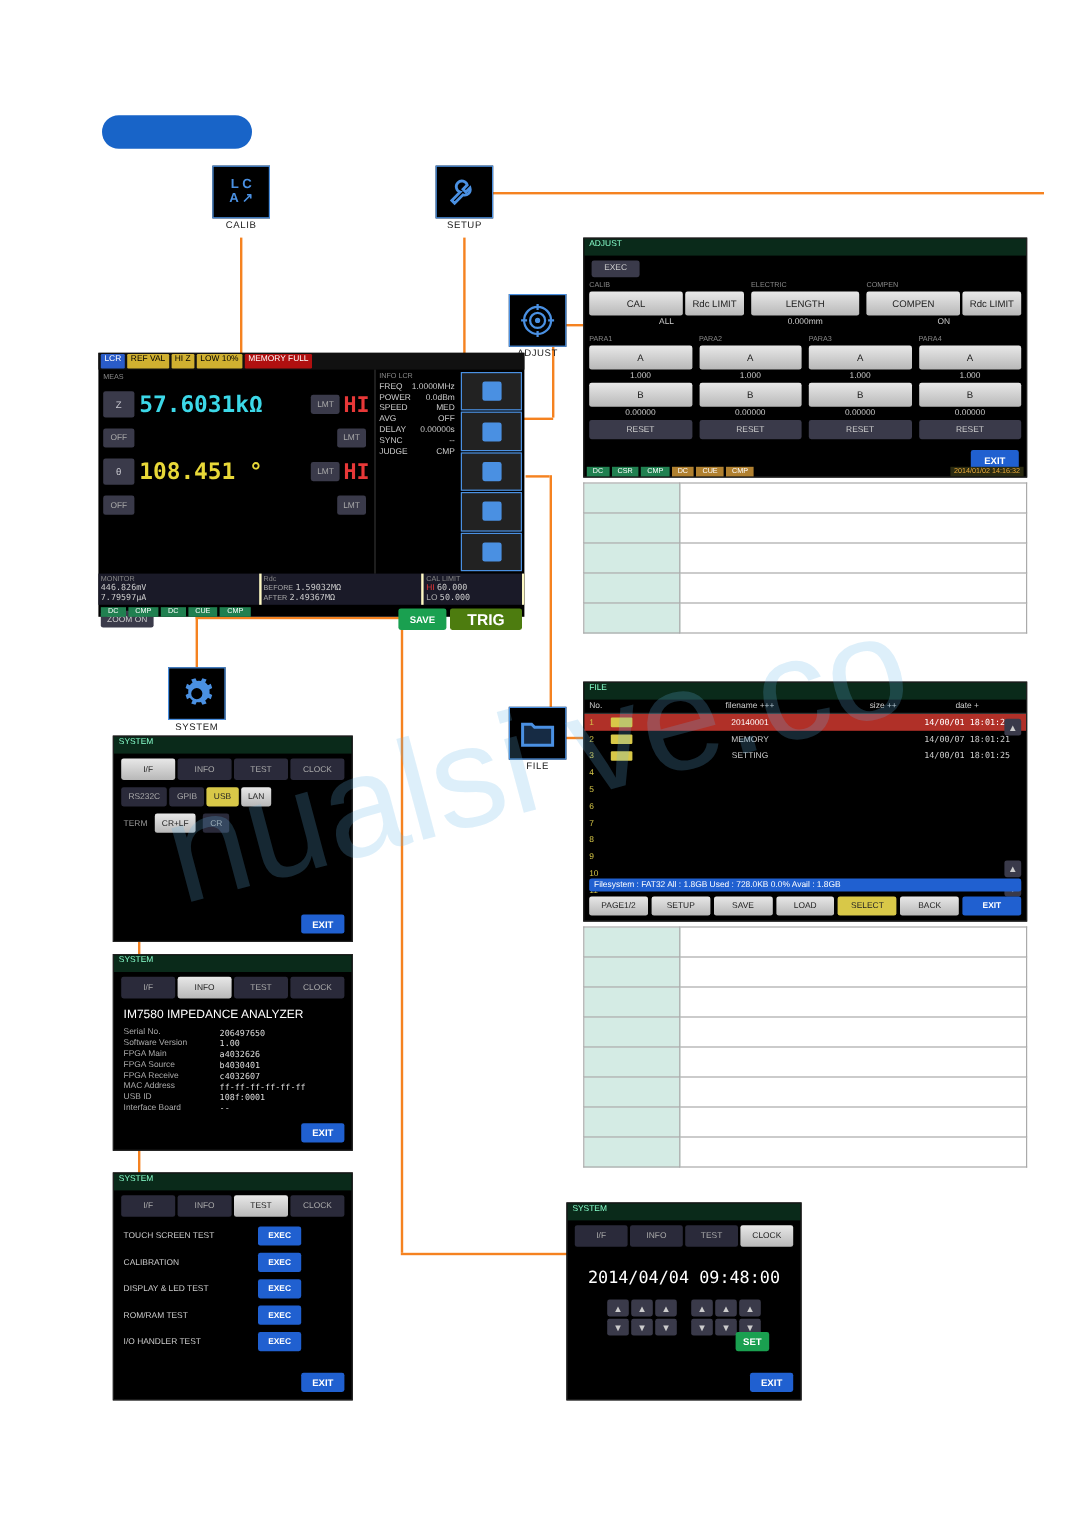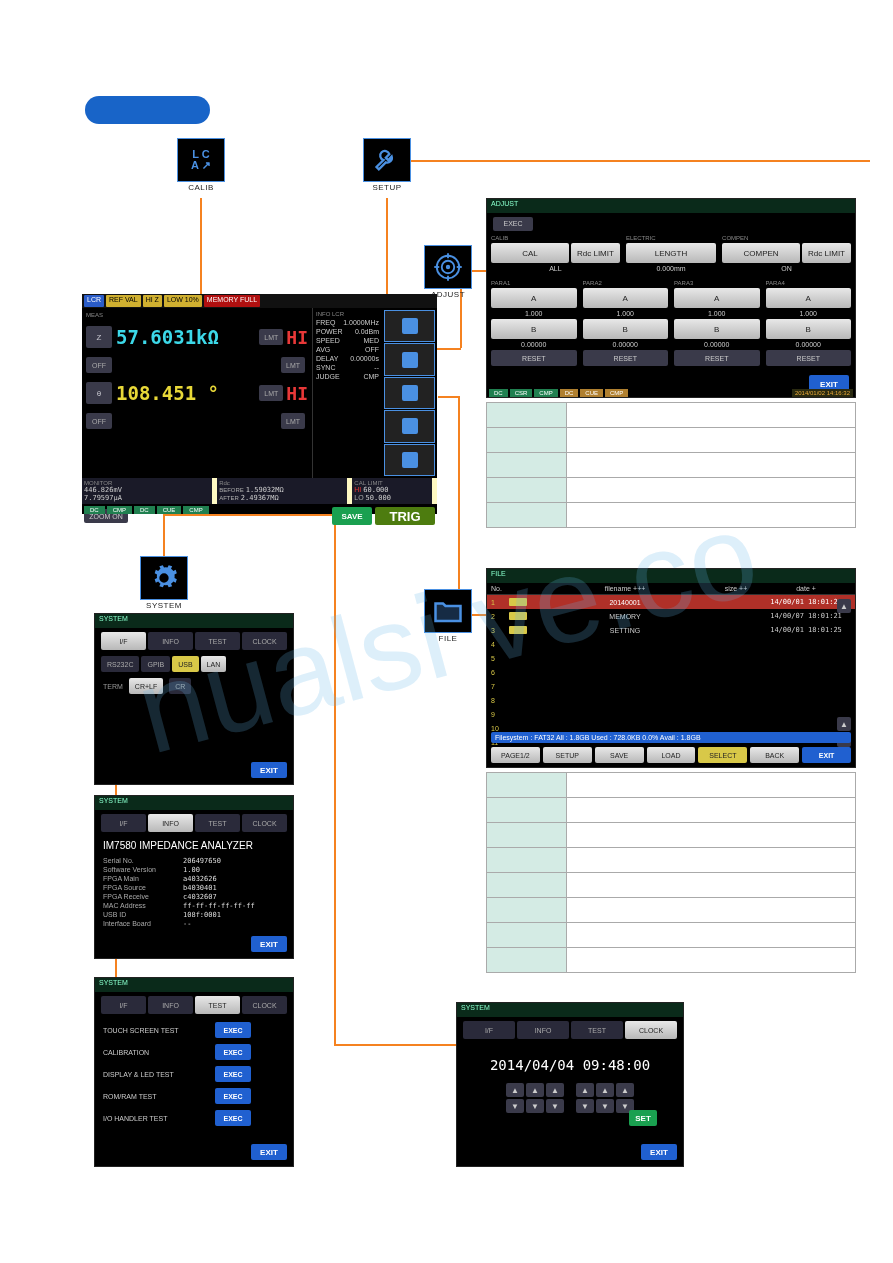--- a/index.html
+++ b/index.html
@@ -44,21 +44,21 @@
 .lcr-value-y{color:#e8d838}
 .lcr-lmt{width:24px;height:16px;background:#3a3a4a;color:#aaa;font-size:7px;display:flex;align-items:center;justify-content:center;border-radius:2px;margin:0 3px}
 .lcr-hi{color:#e83838;font-weight:bold;font-size:18px;font-family:monospace}
 .lcr-settings{width:70px;border-left:1px solid #333;padding:2px 0;font-size:7px}
 .lcr-settings-head{color:#888;font-size:6px;padding:1px 3px}
 .lcr-set-row{display:flex;justify-content:space-between;padding:1px 3px;color:#ccc}
 .lcr-side{width:55px;display:flex;flex-direction:column;gap:1px;padding:2px}
 .lcr-side-btn{flex:1;background:#222;border:1px solid #4a90e2;display:flex;align-items:center;justify-content:center}
 .lcr-side-icon{width:16px;height:16px;background:#4a90e2;border-radius:2px}
 .lcr-monitor{height:26px;background:#1a1a28;display:flex;font-size:7px;color:#aaa}
-.lcr-mon-col{flex:1;padding:2px;border-right:5px solid #fef9c3}
+.lcr-mon-col{flex:1;padding:2px;border-right:2px solid #fef9c3}
 .lcr-mon-val{color:#ccc;font-family:monospace}
 .lcr-footer{height:24px;display:flex;align-items:center;padding:2px;gap:3px}
 .lcr-zoom{width:44px;height:14px;background:#3a3a4a;color:#ccc;font-size:7px;display:flex;align-items:center;justify-content:center;border-radius:2px}
 .lcr-save{width:40px;height:18px;background:#1aa050;color:#fff;font-size:8px;font-weight:bold;display:flex;align-items:center;justify-content:center;border-radius:2px}
 .lcr-trig{width:60px;height:18px;background:#4d7c0f;color:#fff;font-size:13px;font-weight:bold;display:flex;align-items:center;justify-content:center;border-radius:2px}
 .lcr-bottom-tabs{position:absolute;bottom:0;left:2px;display:flex;gap:2px}
 .lcr-bottom-tabs span{font-size:6px;padding:1px 6px;background:#208050;color:#fff}
 
 
 .adjust-panel{position:absolute;left:486px;top:198px;width:370px;height:200px;background:#000;border:1px solid #222}
@@ -84,21 +84,21 @@
 .ref-table{position:absolute;border:1px solid #aaa;border-collapse:collapse;font-size:8px}
 .ref-table td{border:1px solid #aaa;height:25px;padding:2px 4px}
 .ref-table .hdr{background:#d4ebe4;width:80px}
 .adjust-ref{left:486px;top:402px;width:370px}
 
 
 .sys-panel{position:absolute;background:#000;border:1px solid #222;width:200px}
 .sys-if{left:94px;top:613px;height:172px}
 .sys-info{left:94px;top:795px;height:164px}
 .sys-test{left:94px;top:977px;height:190px}
-.sys-clock{left:456px;top:1002px;width:228px;height:165px}
+.sys-clock{left:472px;top:1002px;width:196px;height:165px}
 .sys-title{height:14px;background:#0a2a1a;color:#8fc;font-size:7px;padding:1px 4px}
 .sys-tabs{display:flex;gap:2px;padding:4px 6px}
 .sys-tab{flex:1;height:18px;background:#2a2a3a;color:#aaa;font-size:7px;display:flex;align-items:center;justify-content:center;border-radius:2px}
 .sys-tab.active{background:linear-gradient(#e8e8e8,#b8b8b8);color:#222}
 .sys-sub-tabs{display:flex;gap:2px;padding:2px 6px}
 .sys-sub-tab{height:16px;background:#2a2a3a;color:#aaa;font-size:7px;display:flex;align-items:center;justify-content:center;border-radius:2px;padding:0 6px}
 .sys-sub-tab.sel{background:#d8c848;color:#222}
 .sys-term-row{padding:4px 8px;display:flex;align-items:center;gap:6px}
 .sys-term-label{font-size:7px;color:#999}
 .sys-exit{position:absolute;right:6px;bottom:6px;width:36px;height:16px;background:#2060d0;color:#fff;font-size:8px;font-weight:bold;display:flex;align-items:center;justify-content:center;border-radius:2px}

